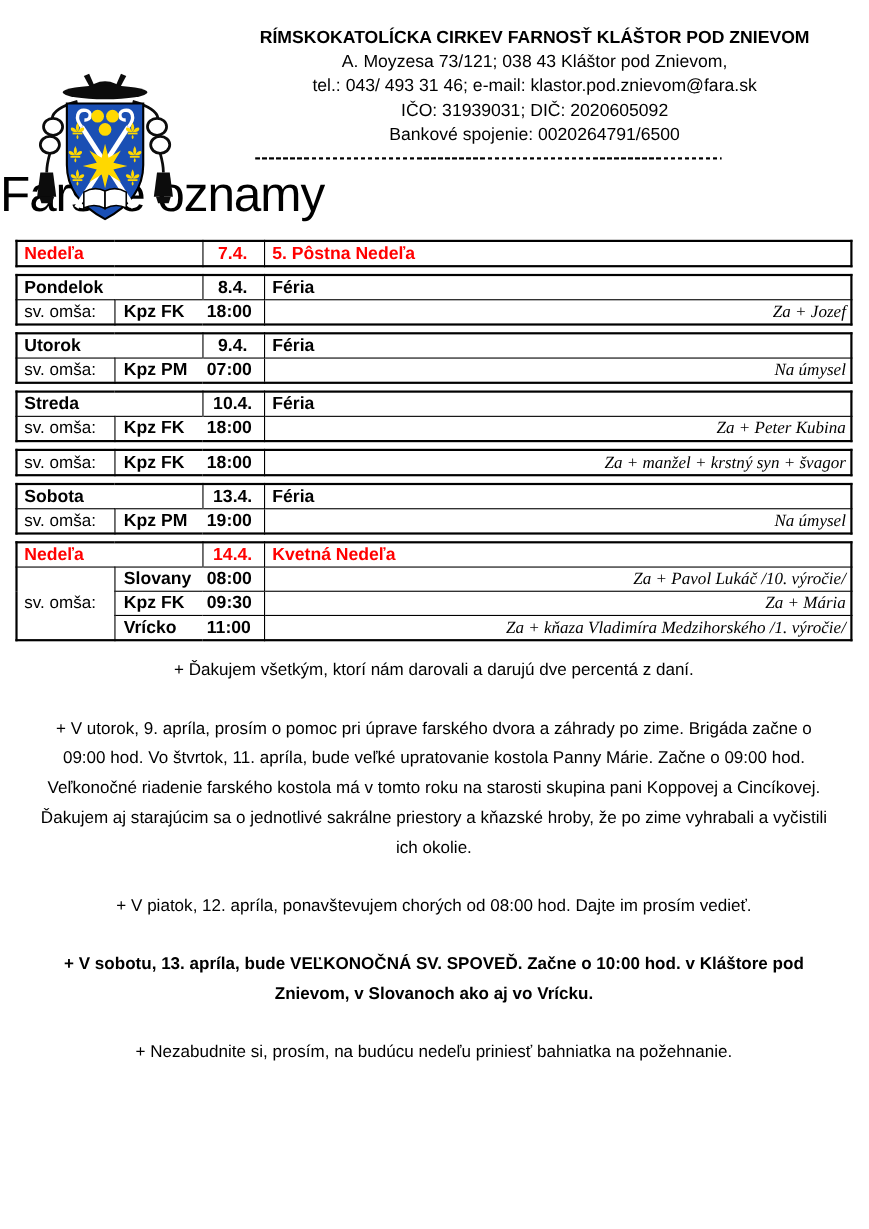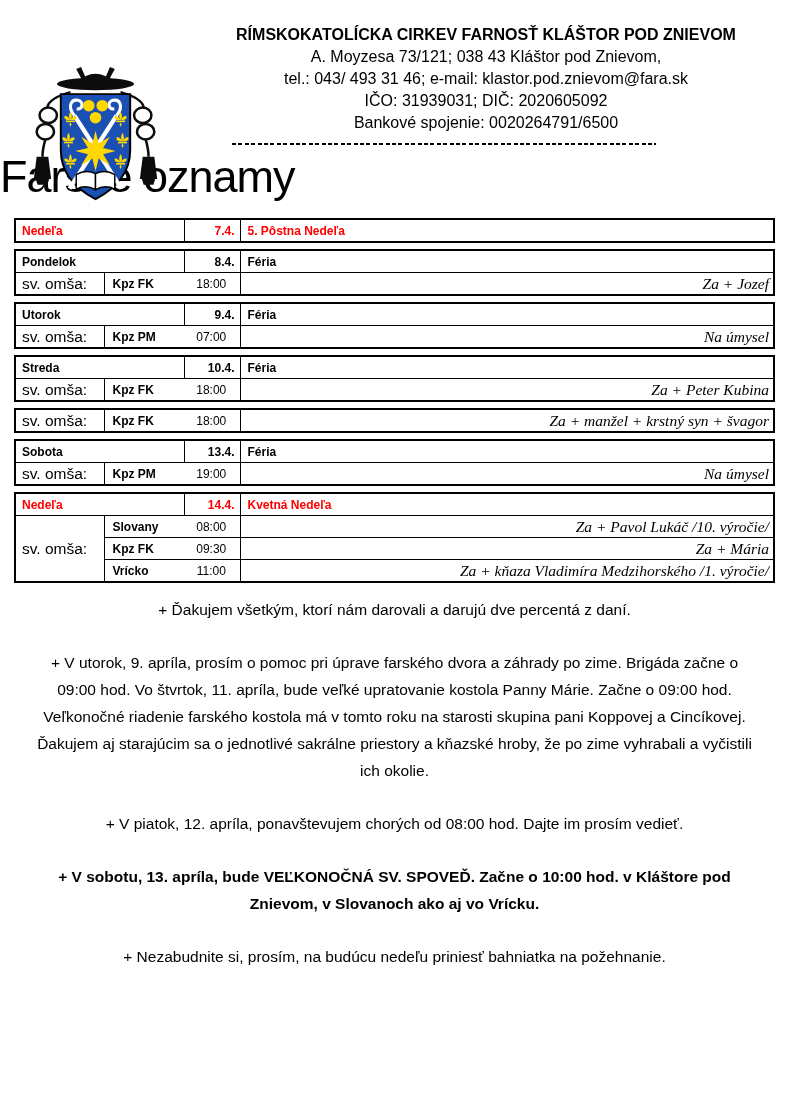--- a/index.html
+++ b/index.html
@@ -21,30 +21,30 @@
     font-size:45px;font-weight:400;text-align:left;margin:6px 0 0;
     letter-spacing:-1px;line-height:52px;
   }
   
   .schedule{margin:15px 14px 0 14px;}
   table.day-block{
     width:100%;border-collapse:collapse;border:2px solid #000;
     margin-bottom:6px;table-layout:fixed;
   }
   table.day-block td{
-    height:21px;padding:0 4px;font-size:12px;
+    height:21px;padding:0 4px;font-size:16px;
     overflow:hidden;white-space:nowrap;vertical-align:middle;
   }
   .c-day{font-weight:bold;border-right:1.5px solid #000;padding-left:6px!important;}
-  .c-date{font-weight:bold;text-align:right;border-right:1.5px solid #000;padding-right:5px!important;}
+  .c-date{font-weight:bold;text-align:center;border-right:1.5px solid #000;padding-right:5px!important;}
   .c-feast{font-weight:bold;padding-left:7px!important;}
   .mass-row td{border-top:1.5px solid #000;}
   .c-label{border-right:1.5px solid #000;font-size:15.5px!important;padding-left:6px!important;margin-top:24px;}
   .c-place{font-weight:bold;padding-left:8px!important;}
-  .c-time{font-weight:normal;text-align:center;border-right:1.5px solid #000;padding-right:5px!important;}
+  .c-time{font-weight:bold;text-align:left;border-right:1.5px solid #000;padding-right:5px!important;}
   .c-int{
     font-family:"Liberation Serif",serif;font-style:italic;
     font-size:15.5px!important;padding-left:8px!important;text-align:right;
   }
   tr.highlight td{color:var(--red,#ff0000);}
   
   .anns{padding:0 30px;text-align:center;font-size:15.5px;}
   .ann{margin:26px 0;line-height:27px;}
   .ann:first-child{margin-top:13px;}
   .ann.bold{font-weight:bold;}

